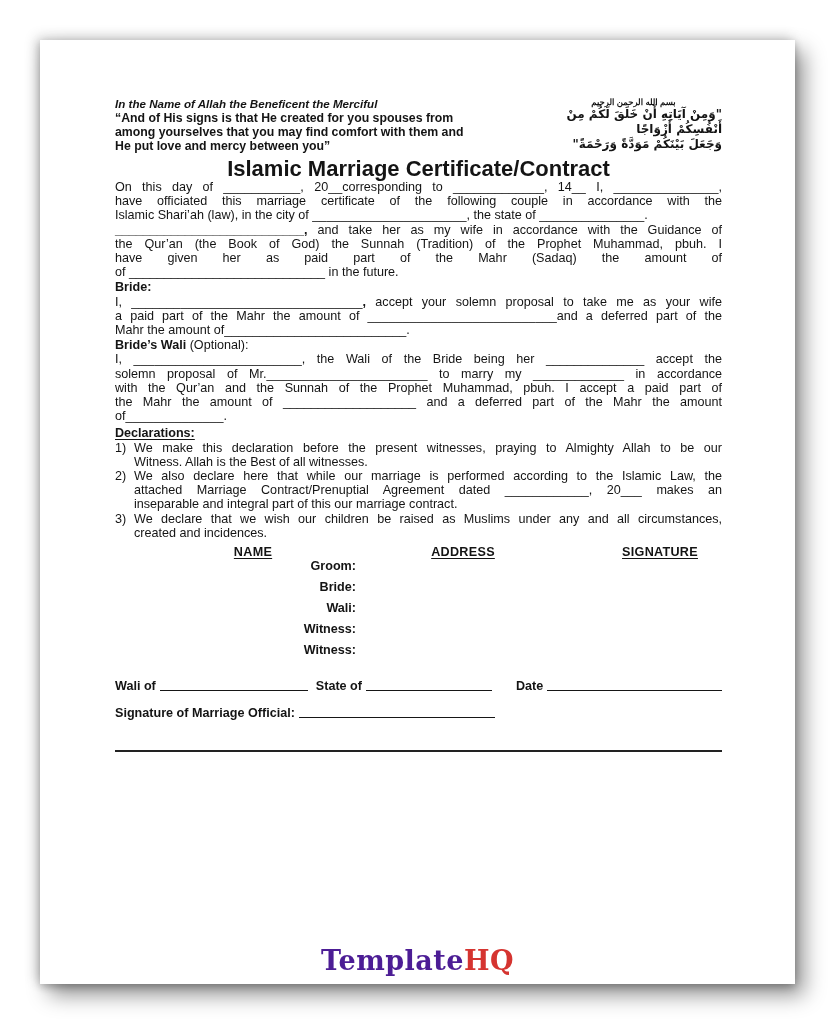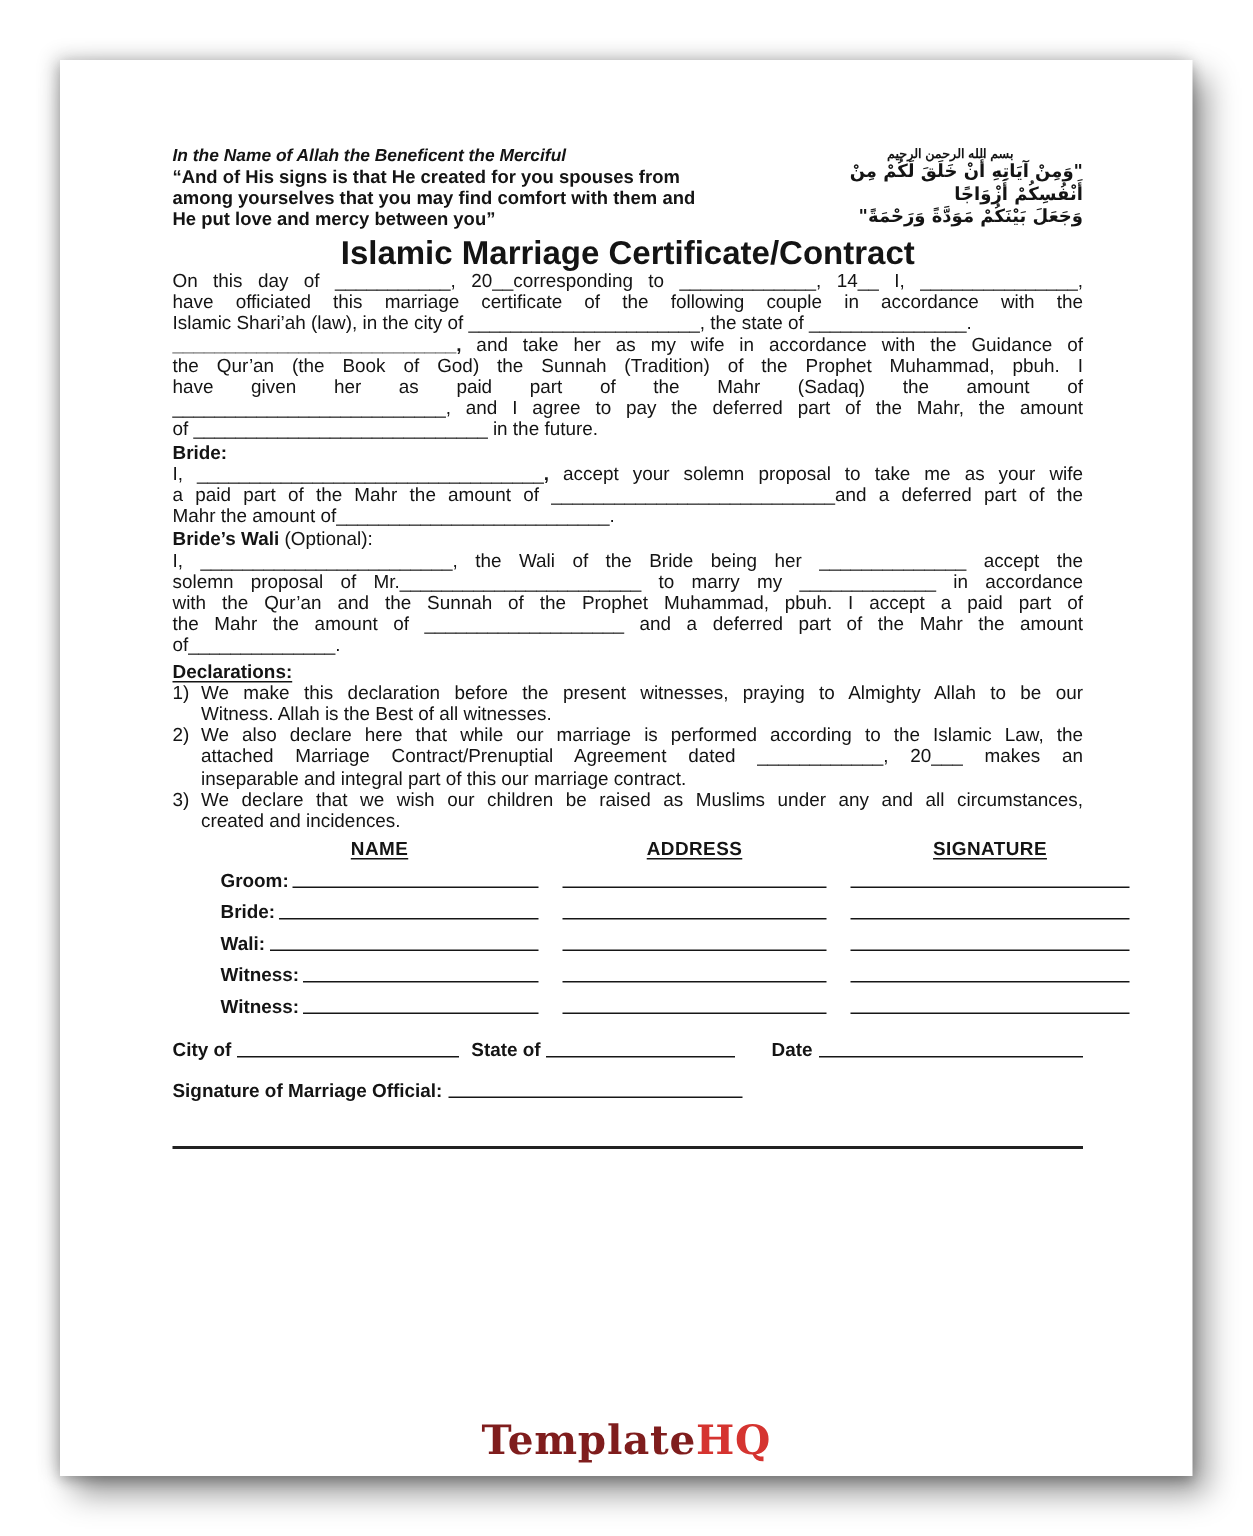--- a/index.html
+++ b/index.html
@@ -40,21 +40,21 @@
   .decl-heading { font-weight: bold; text-decoration: underline; text-underline-offset: 2px; margin-top: 3px; }
   .decl-item { display: flex; align-items: flex-start; }
   .decl-num { width: 19px; flex: 0 0 19px; }
   .decl-text { flex: 1; }
 
   
   .sig-table { margin-top: 5px; }
   .tbl-head, .tbl-row { display: grid; grid-template-columns: 212px 176px 186px; column-gap: 16px; margin-left: 32px; }
   .th { text-align: center; font-weight: bold; text-decoration: underline; text-underline-offset: 2px; letter-spacing: 0.3px; }
   .tbl-row { height: 21px; }
-  .cell { display: flex; align-items: flex-end; }
+  .cell { display: flex; align-items: flex-end; flex-direction: column; }
   .lbl { font-weight: bold; margin-right: 3px; }
   .fill-line { flex: 1; border-bottom: 1.6px solid #161616; margin-bottom: 2px; }
 
   
   .city-row { display: flex; align-items: flex-end; margin-top: 13px; height: 16px; }
   .city-row .lbl2 { font-weight: bold; }
   .seg-line { border-bottom: 1.6px solid #161616; margin: 0 0 2px 4px; }
   .line-city { width: 148px; margin-right: 8px; }
   .line-state { width: 126px; margin-right: 24px; }
   .line-date { flex: 1; }
@@ -63,21 +63,21 @@
 
   .thick-rule { margin-top: 30px; border-top: 2.6px solid #222; height: 0; }
 
   
   .logo {
     position: absolute; left: 0; bottom: 8px; width: 100%;
     text-align: center;
     font-family: "DejaVu Serif", serif;
     font-weight: bold; font-size: 27px; letter-spacing: 0.5px;
   }
-  .logo-blue { color: #7f1d1d; }
+  .logo-blue { color: #4c1d95; }
   .logo-red { color: #d53430; }
 </style>
 </head>
 <body>
 
 <div class="page">
   <div class="content">
 
     <div class="header-row">
       <div class="header-left">
@@ -98,21 +98,20 @@
     <div class="para">
         <div class="ln"><span>On this day of ___________, 20__corresponding to _____________, 14__ I, _______________,</span></div>
         <div class="ln"><span>have officiated this marriage certificate of the following couple in accordance with the</span></div>
         <div class="ln last"><span>Islamic Shari’ah (law), in the city of ______________________, the state of _______________.</span></div>
       </div>
 
     <div class="para">
         <div class="ln"><span class="b">___________________________,</span><span> and take her as my wife in accordance with the Guidance of</span></div>
         <div class="ln"><span>the Qur’an (the Book of God) the Sunnah (Tradition) of the Prophet Muhammad, pbuh. I</span></div>
         <div class="ln"><span>have given her as paid part of the Mahr (Sadaq) the amount of</span></div>
-        <div class="ln"><span>__________________________, and I agree to pay the deferred part of the Mahr, the amount</span></div>
         <div class="ln last"><span>of ____________________________ in the future.</span></div>
       </div>
 
     <div class="sec-heading">Bride:</div>
     <div class="para">
         <div class="ln"><span>I, _________________________________</span><span class="b">,</span><span> accept your solemn proposal to take me as your wife</span></div>
         <div class="ln"><span>a paid part of the Mahr the amount of ___________________________and a deferred part of the</span></div>
         <div class="ln last"><span>Mahr the amount of__________________________.</span></div>
       </div>
 
@@ -213,21 +212,21 @@
         <div class="cell">
             <span class="fill-line"></span>
           </div>
         <div class="cell">
             <span class="fill-line"></span>
           </div>
       </div>
     </div>
 
     <div class="city-row">
-      <span class="lbl2">City of</span>
+      <span class="lbl2">Wali of</span>
       <span class="seg-line line-city"></span>
       <span class="lbl2">State of</span>
       <span class="seg-line line-state"></span>
       <span class="lbl2">Date</span>
       <span class="seg-line line-date"></span>
     </div>
 
     <div class="official-row">
       <span class="lbl2" style="font-weight:bold">Signature of Marriage Official:</span>
       <span class="seg-line line-official"></span>

